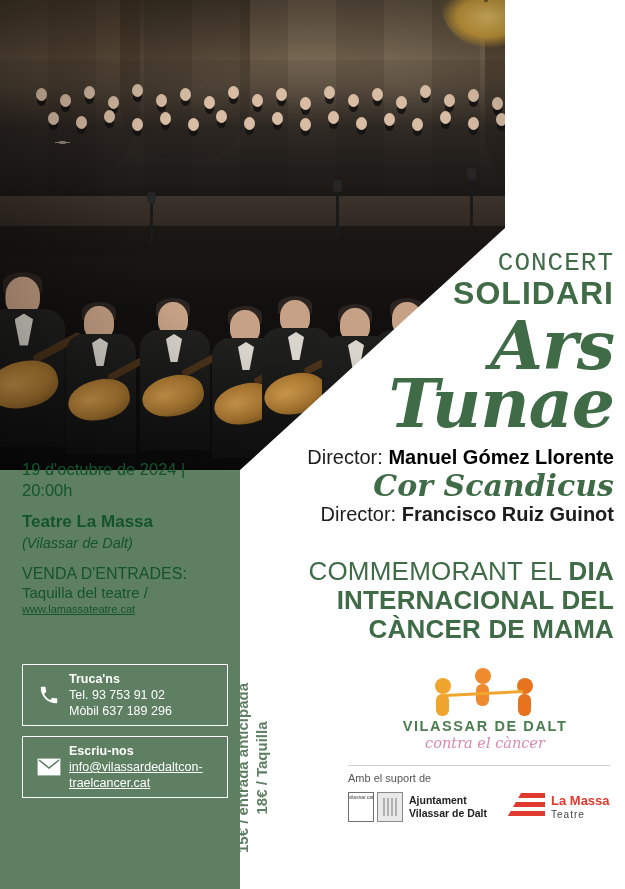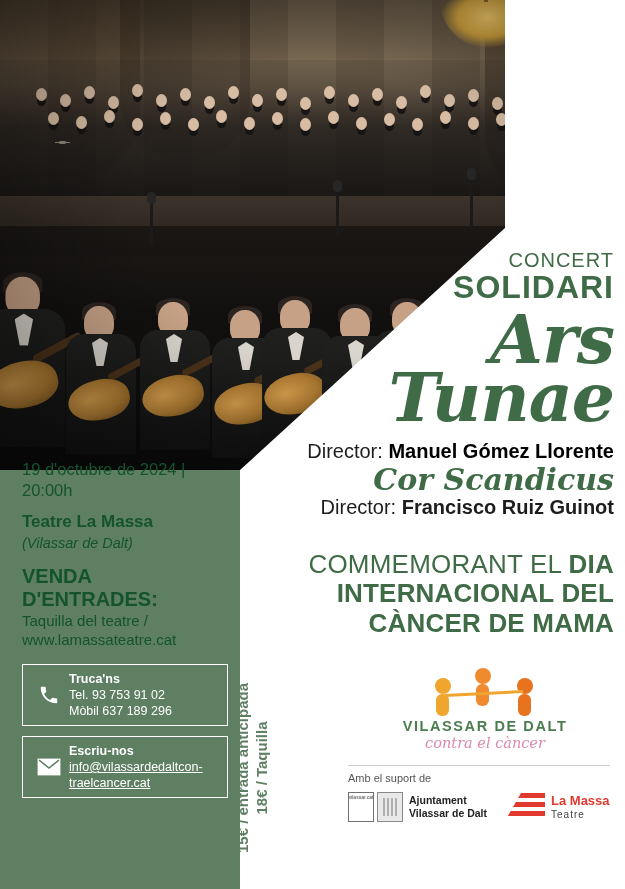--- a/index.html
+++ b/index.html
@@ -172,24 +172,25 @@
   }
 
   
   .right-col {
     position: absolute;
     left: 268px; top: 250px; width: 346px;
     text-align: right;
     color: #2f5d3a;
   }
   .concert-line1 {
-    font-size: 20px;
+    font-size: 26px;
     letter-spacing: 1px;
     color: #3f6b46;
     line-height: 1.05;
+    font-family: Liberation Mono, monospace;
   }
   .concert-line2 {
     font-size: 32px;
     font-weight: bold;
     letter-spacing: 1px;
     color: #3f6b46;
     line-height: 1.05;
     margin-bottom: 2px;
   }
   .ars {
@@ -262,29 +263,30 @@
     font-weight: bold;
     line-height: 1.2;
   }
   .venue-sub {
     font-size: 14.5px;
     font-style: italic;
     font-weight: normal;
   }
   .tickets-title {
     margin-top: 12px;
-    font-size: 20px;
-    font-weight: bold;
+    font-size: 16px;
+    font-weight: normal;
   }
   .tickets-line {
     font-size: 15px;
     line-height: 1.3;
   }
   .tickets-url {
-    font-size: 15px;
+    font-size: 11px;
+    text-decoration: underline;
   }
 
   
   .contact-box {
     position: absolute;
     left: 22px;
     width: 206px;
     border: 1.5px solid #ffffff;
     box-sizing: border-box;
     color: #ffffff;

